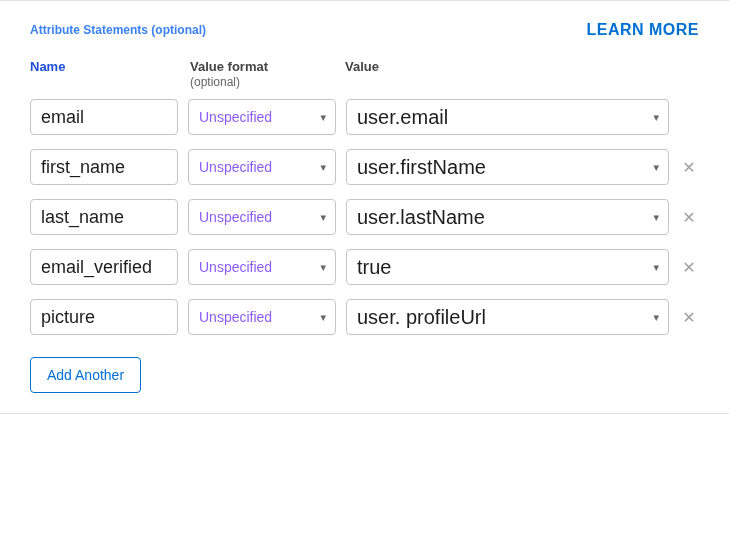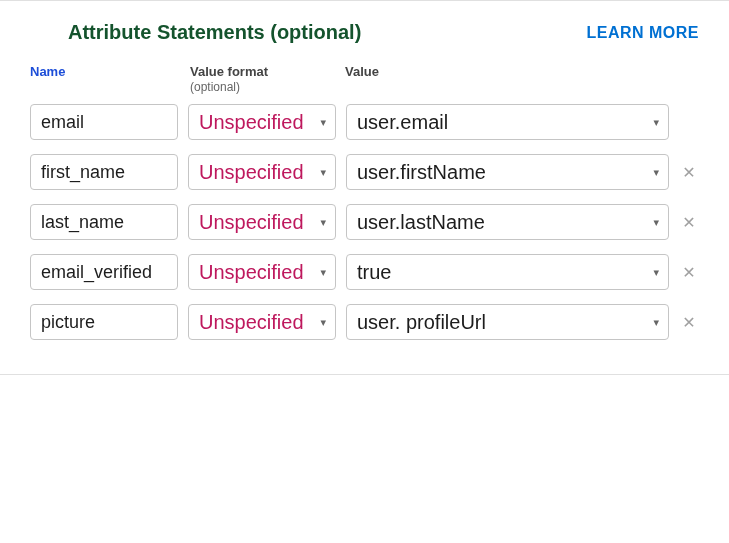--- a/index.html
+++ b/index.html
@@ -19,24 +19,23 @@
     }
 
     .section-header {
       display: flex;
       justify-content: space-between;
       align-items: center;
       margin-bottom: 20px;
     }
 
     .section-title {
-      font-size: 20px;
-      font-weight: 600;
-      color: #14532d;
-      margin-left: 38px;
+      font-size: 12px;
+      font-weight: 600;
+      color: #3b82f6;
     }
 
     .learn-more-link {
       font-size: 16px;
       font-weight: 600;
       color: #0070d2;
       text-decoration: none;
       letter-spacing: 0.5px;
       text-transform: uppercase;
     }
@@ -100,22 +99,22 @@
       width: 148px;
       height: 36px;
     }
 
     .format-select {
       width: 100%;
       height: 100%;
       border: 1px solid #c5c5c5;
       border-radius: 4px;
       padding: 0 30px 0 10px;
-      font-size: 20px;
-      color: #be185d;
+      font-size: 14px;
+      color: #8b5cf6;
       background: #fff;
       appearance: none;
       -webkit-appearance: none;
       cursor: pointer;
       outline: none;
     }
 
     .select-arrow {
       position: absolute;
       right: 10px;
@@ -223,13 +222,14 @@
         <button class="remove-btn">✕</button>
       </div>
       <div class="attribute-row">
         <input type="text" class="name-input" value="picture" style="">
         <div class="format-select-wrapper"><select class="format-select"><option value="Unspecified">Unspecified</option><option value="URI Reference">URI Reference</option><option value="Basic">Basic</option><option value="x509Subject">x509Subject</option><option value="x509SubjectName">x509SubjectName</option><option value="WindowsDomainQualifiedName">WindowsDomainQualifiedName</option><option value="Kerberos">Kerberos</option><option value="Entity">Entity</option><option value="Persistent">Persistent</option><option value="Transient">Transient</option><option value="emailAddress">emailAddress</option><option value="unspecified">unspecified</option><option value="X509SubjectName">X509SubjectName</option></select><span class="select-arrow">▾</span></div>
         <div class="value-select-wrapper"><select class="value-select"><option value="user. profileUrl">user. profileUrl</option></select><span class="select-arrow">▾</span></div>
         <button class="remove-btn">✕</button>
       </div>
     </div>
 
+  <button class="add-another-btn">Add Another</button>
 </div>
 
 </body></html>

